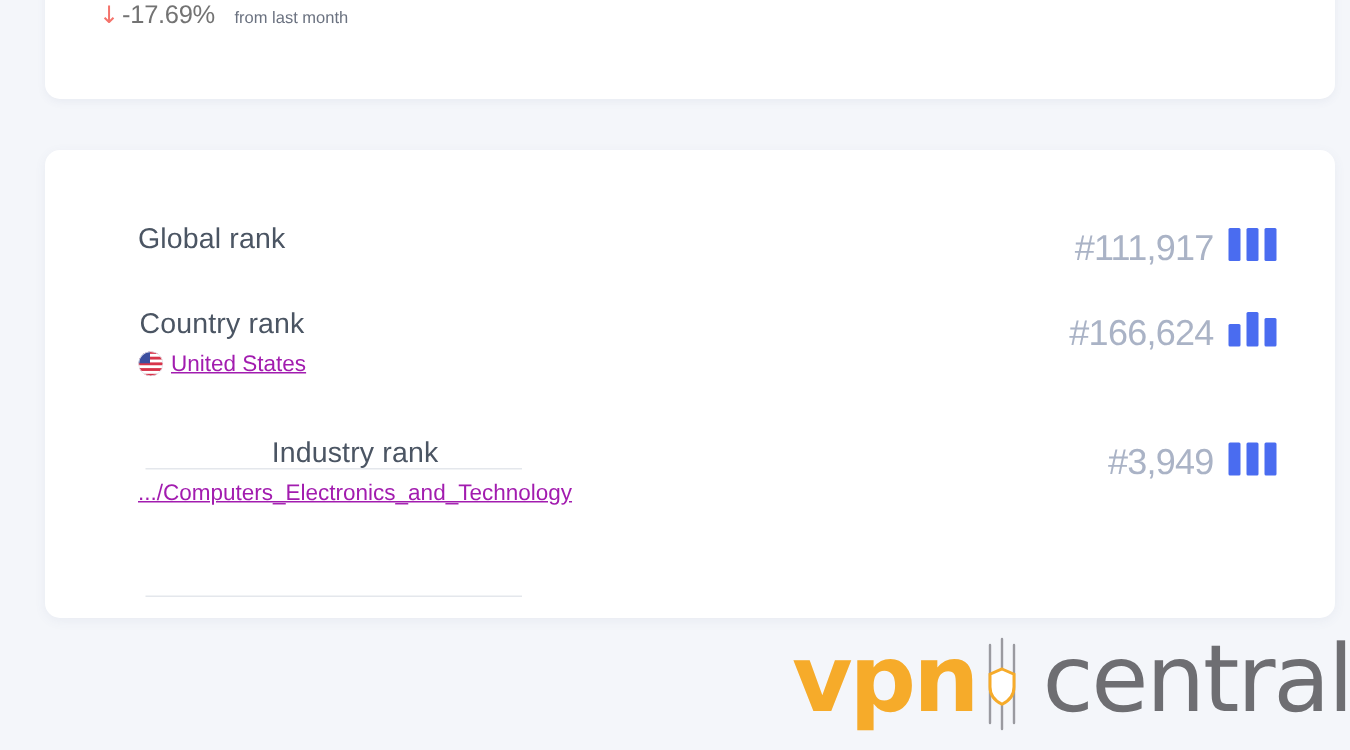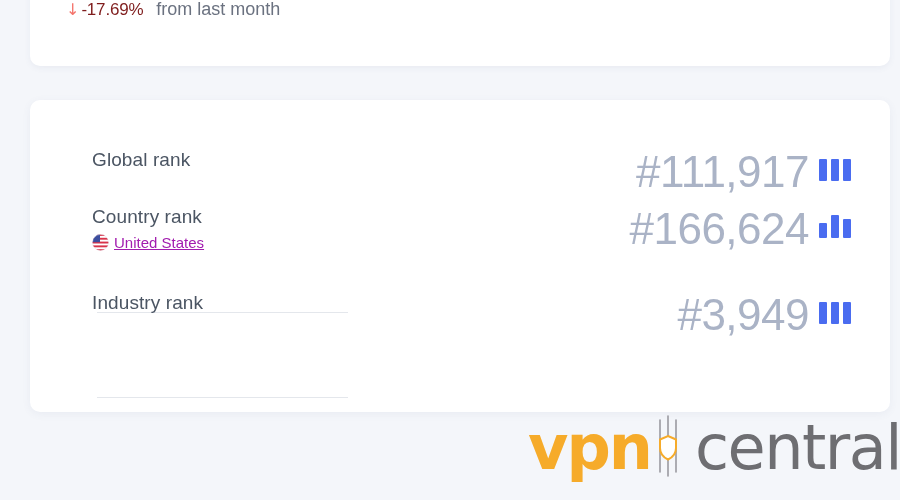--- a/index.html
+++ b/index.html
@@ -36,28 +36,28 @@
     white-space: nowrap;
   }
   .arrow-down {
     color: #f4736b;
     font-size: 16px;
     line-height: 1;
     margin-right: 2px;
     font-family: "DejaVu Sans", sans-serif;
   }
   .change-value {
-    color: #7f1d1d;
+    color: #737373;
     font-size: 17px;
     font-weight: 400;
     letter-spacing: -0.2px;
   }
   .change-caption {
     color: #6b7280;
-    font-size: 18px;
+    font-size: 11px;
     margin-left: 13px;
   }
 
   
   .card-main {
     position: absolute;
     left: 30px;
     top: 100px;
     width: 860px;
     height: 312px;
@@ -72,20 +72,21 @@
     top: 0;
     right: 0;
   }
 
   .rank-row {
     position: relative;
     display: flex;
     align-items: flex-start;
     justify-content: space-between;
     padding: 0 38px 0 62px;
+    text-align: center;
   }
   .rank-row.r1 { height: 85px; padding-top: 50px; }
   .rank-row.r2 { height: 86px; padding-top: 22px; }
   .rank-row.r3 { height: 86px; padding-top: 22px; gap: 16px; }
 
   .rank-left { display: flex; flex-direction: column; }
 
   .rank-label {
     color: #4b5563;
     font-size: 19px;
@@ -120,21 +121,21 @@
   .rank-link.industry { font-size: 15px; }
 
   .rank-right {
     display: flex;
     align-items: center;
     gap: 9px;
   }
 
   .rank-value {
     color: #aab3c6;
-    font-size: 44px;
+    font-size: 24px;
     font-weight: 300;
     letter-spacing: -0.5px;
     line-height: 1;
     font-family: "Liberation Sans", sans-serif;
   }
 
   
   .divider {
     position: absolute;
     left: 67px;
@@ -142,24 +143,23 @@
     height: 1px;
     background: #e4e7ec;
   }
   .divider.d1 { top: 212px; }
   .divider.d2 { top: 297px; }
 
   
   .logo {
     position: absolute;
     left: 528px;
-    top: 412px;
+    top: 422px;
     height: 72px;
     display: flex;
-    align-items: center;
   }
   .logo-vpn {
     color: #f6ab2a;
     font-size: 62px;
     font-weight: 700;
     letter-spacing: -2px;
     line-height: 1;
     font-family: "DejaVu Sans", sans-serif;
   }
   .logo-sep {
@@ -246,20 +246,23 @@
             <rect x="13" y="1" width="8" height="23" rx="1" fill="#4a6cf0"></rect>
             <rect x="25" y="5" width="8" height="19" rx="1" fill="#4a6cf0"></rect>
           </svg>
         </span>
       </div>
     </div>
 
     <div class="rank-row r3">
       <div class="rank-left">
         <span class="rank-label">Industry rank</span>
+        <span class="rank-sub">
+          <a class="rank-link industry" href="#">.../Computers_Electronics_and_Technology</a>
+        </span>
       </div>
       <div class="rank-right">
         <span class="rank-value">#3,949</span>
         <span class="bars">
           <svg width="34" height="26" viewBox="0 0 34 26" aria-hidden="true">
             <rect x="1" y="2" width="8" height="22" rx="1" fill="#4a6cf0"></rect>
             <rect x="13" y="2" width="8" height="22" rx="1" fill="#4a6cf0"></rect>
             <rect x="25" y="2" width="8" height="22" rx="1" fill="#4a6cf0"></rect>
           </svg>
         </span>

